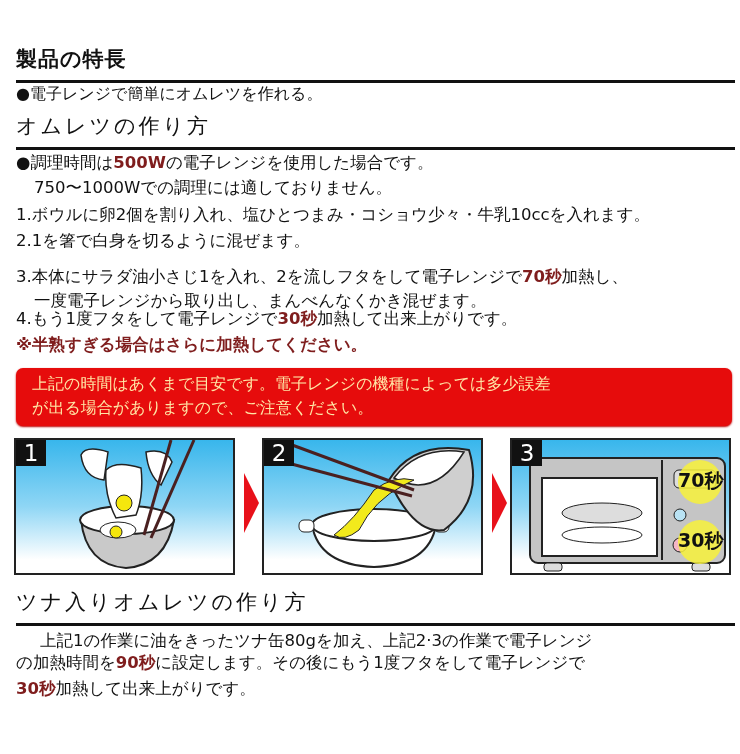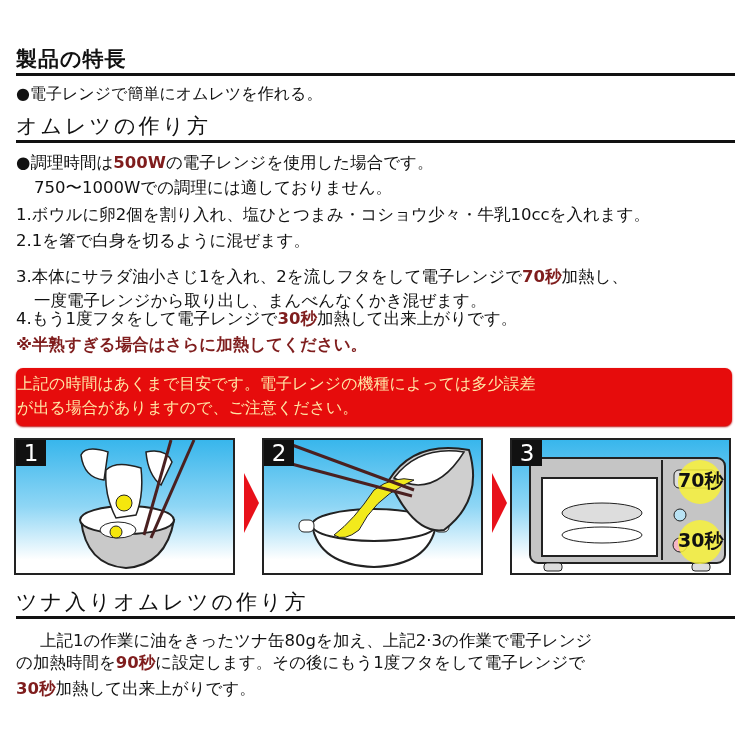--- a/index.html
+++ b/index.html
@@ -1,26 +1,26 @@
 <!DOCTYPE html>
 <html><head>
 <meta charset="utf-8">
 <style>
   html, body { margin: 0; padding: 0; background: #ffffff; }
   body { width: 740px; height: 754px; position: relative; overflow: hidden;
          font-family: "DejaVu Sans", "Liberation Sans", sans-serif; color: #111; }
   .heading { position: absolute; left: 16px; width: 719px; font-size: 21px; font-weight: bold;
-             letter-spacing: 1px; border-bottom: 3px solid #111; padding-bottom: 1px; line-height: 26px; }
+             letter-spacing: 1px; border-bottom: 3px solid #111; padding-bottom: 8px; line-height: 26px; }
   .heading.light { font-weight: normal; letter-spacing: 3px; }
   .line { position: absolute; left: 16px; font-size: 16.5px; line-height: 22px; white-space: nowrap; }
   .line.bold { font-weight: normal; font-size: 16px; }
   .redb { color: #7f1d1d; font-weight: bold; }
   .notice { position: absolute; left: 16px; top: 368px; width: 716px; height: 58px;
             background: #e60c0c; border-radius: 7px; box-shadow: 0 1px 2px #b00;
-            color: #ffe7a6; font-size: 16px; line-height: 24px; padding: 4px 1px; box-sizing: border-box; }
+            color: #ffe7a6; font-size: 16px; line-height: 24px; padding: 4px 16px; box-sizing: border-box; }
   .panel { position: absolute; top: 438px; width: 221px; height: 137px; border: 2px solid #222;
            box-sizing: border-box; overflow: hidden;
            background: linear-gradient(#38b6ec 0%, #8fd6f5 50%, #ffffff 90%); }
   .panel .num { position: absolute; left: 0; top: 0; width: 30px; height: 26px; background: #111;
                 color: #fff; font-size: 23px; text-align: center; line-height: 26px; }
   .panel svg { position: absolute; left: 0; top: 0; }
   .arrow { position: absolute; top: 473px; width: 0; height: 0;
            border-top: 30px solid transparent; border-bottom: 30px solid transparent;
            border-left: 15px solid #e8111a; }
 </style>

